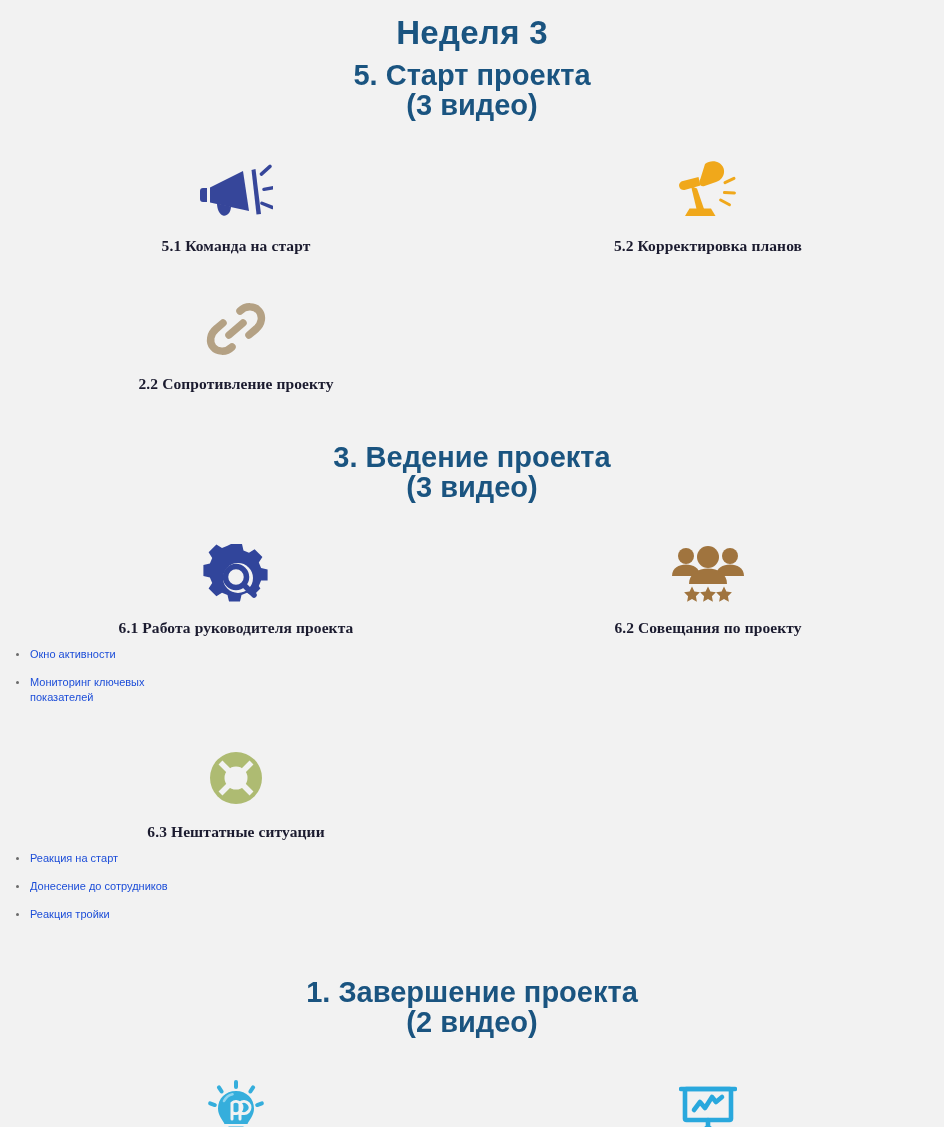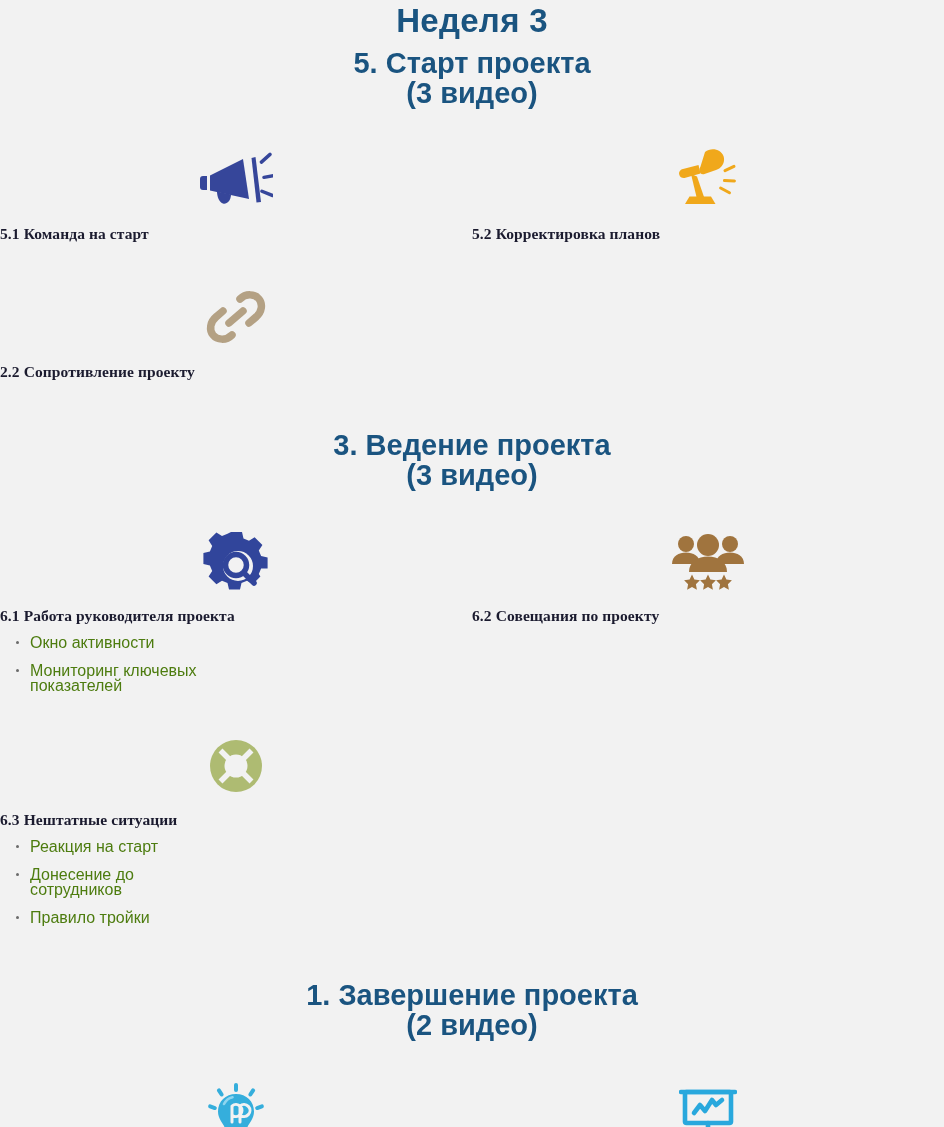--- a/index.html
+++ b/index.html
@@ -27,21 +27,21 @@
   
   .week-title {
     text-align: center;
     font-family: "Liberation Sans", sans-serif;
     font-weight: bold;
     font-size: 33px;
     line-height: 38px;
     color: #1a5480;
     letter-spacing: 0.3px;
     margin: 0;
-    padding-top: 2px;
+    padding-top: 14px;
   }
 
   .section-heading {
     text-align: center;
     font-family: "Liberation Sans", sans-serif;
     font-weight: bold;
     font-size: 29px;
     line-height: 30px;
     color: #1a5480;
     margin: 0;
@@ -65,38 +65,39 @@
     display: flex;
     justify-content: center;
     align-items: flex-end;
     height: 72px;
   }
   .icon-wrap svg {
     display: block;
   }
 
   .item-label {
+    text-align: center;
     font-family: "Liberation Serif", serif;
     font-weight: bold;
     font-size: 15.5px;
     line-height: 20px;
     color: #1b1b2f;
     margin-top: 16px;
     letter-spacing: 0.1px;
   }
 
   
   ul.bullets {
     list-style: none;
     margin: 9px 0 0 0;
     padding: 0 0 0 14px;
     font-family: "Liberation Sans", sans-serif;
-    font-size: 16px;
+    font-size: 11px;
     line-height: 15px;
-    color: #4d7c0f;
+    color: #1d4ed8;
   }
   ul.bullets li {
     position: relative;
     padding-left: 16px;
     margin-bottom: 13px;
     max-width: 175px;
   }
   ul.bullets li:before {
     content: "";
     position: absolute;
@@ -243,21 +244,21 @@
             <path d="M43.5 12.5 L35.5 20.5"></path>
             <path d="M12.5 43.5 L20.5 35.5"></path>
             <path d="M43.5 43.5 L35.5 35.5"></path>
           </g>
         </svg>
       </div>
       <div class="item-label">6.3 Нештатные ситуации</div>
       <ul class="bullets">
         <li>Реакция на старт</li>
         <li>Донесение до сотрудников</li>
-        <li>Правило тройки</li>
+        <li>Реакция тройки</li>
       </ul>
     </div>
     <div class="col"></div>
   </div>
 
   <div class="sp-before-sec7"></div>
   <h2 class="section-heading">
     <span>1. Завершение проекта</span>
     <span class="sub">(2 видео)</span>
   </h2>

